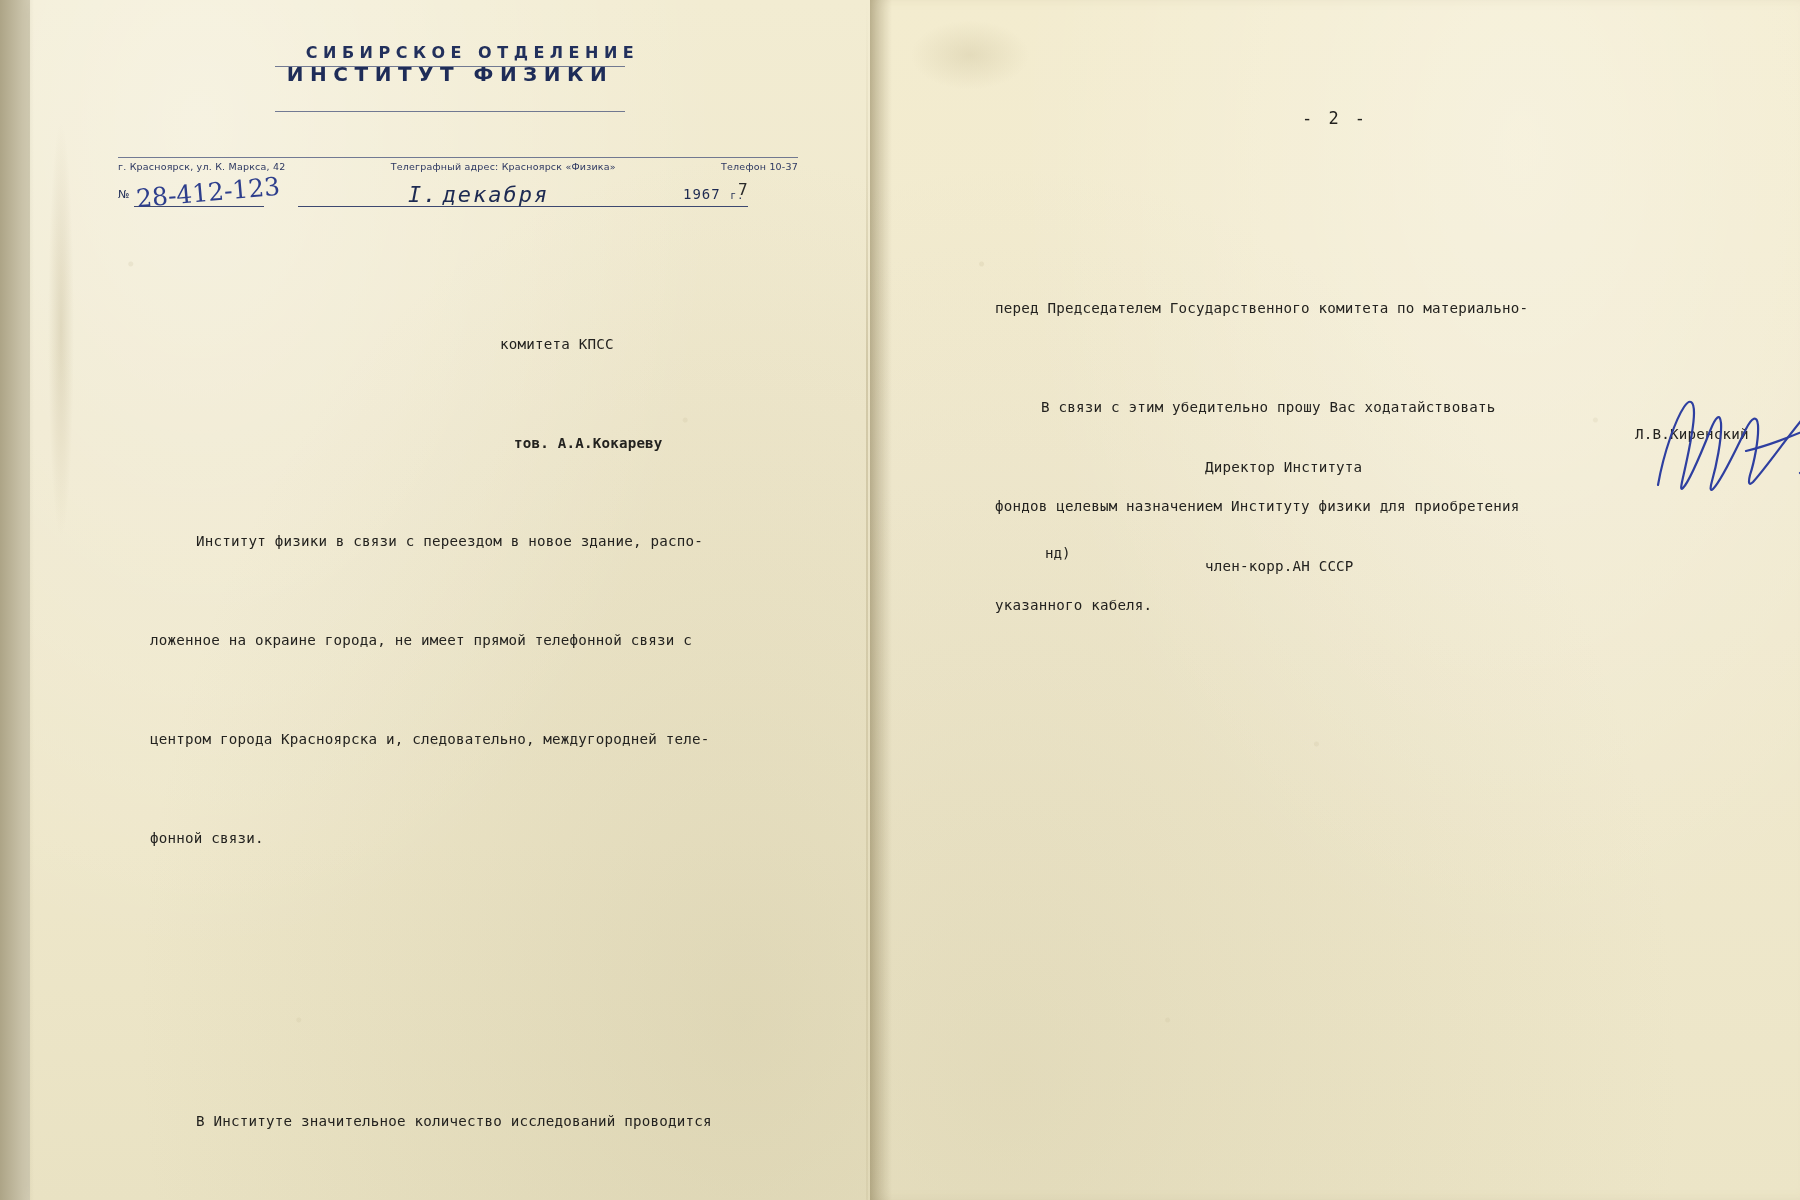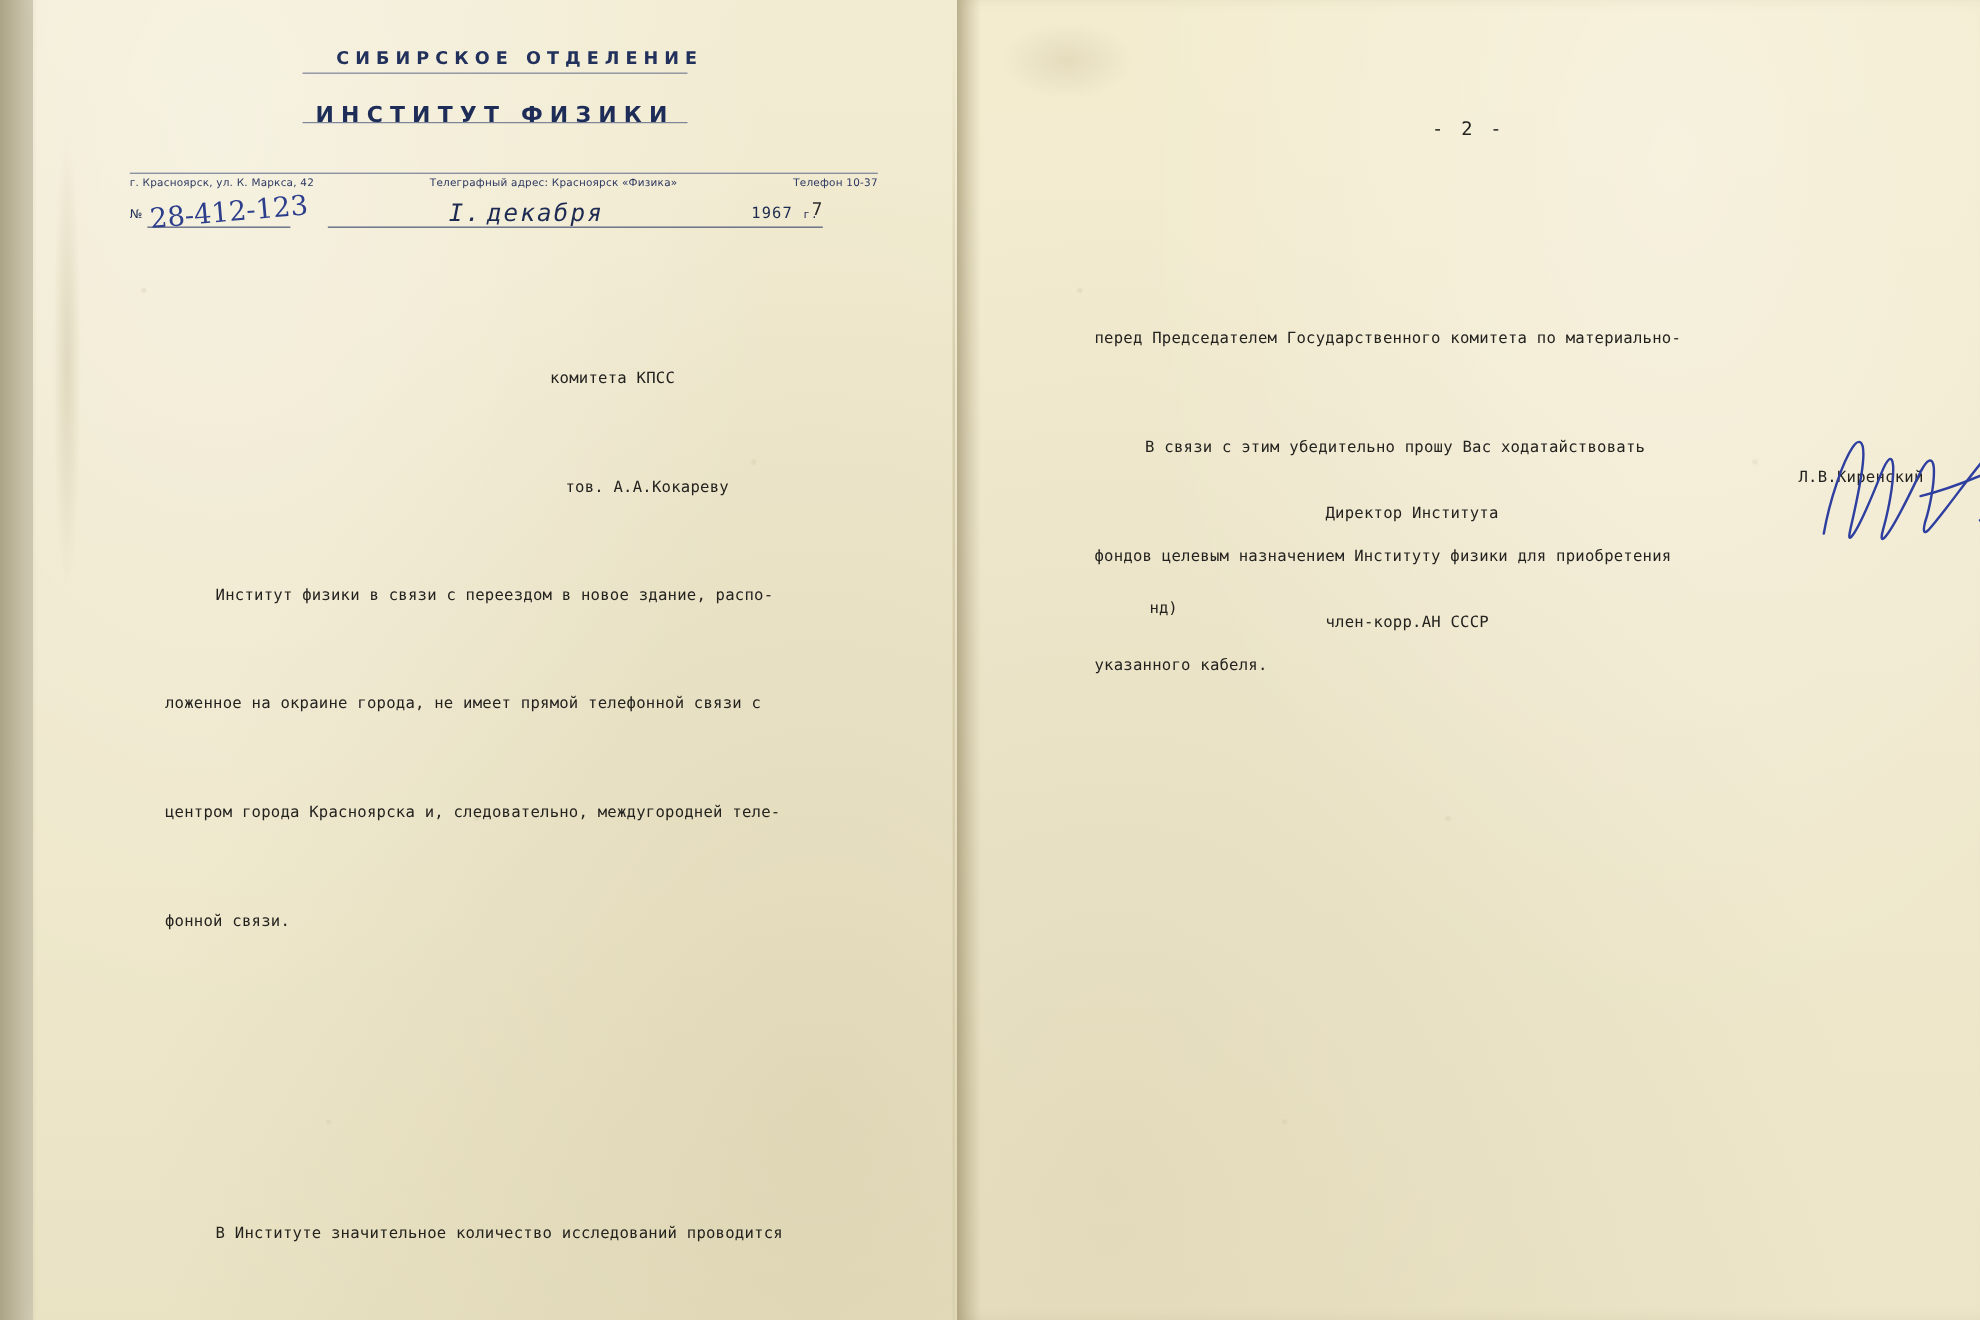--- a/index.html
+++ b/index.html
@@ -87,21 +87,21 @@
     letter-spacing: 5.5px;
     margin-top: 15px;
     color: #22305c;
     padding-left: 45px;
   }
   .lh-line3 {
     font-family: "DejaVu Sans", sans-serif;
     font-size: 20px;
     font-weight: bold;
     letter-spacing: 6.5px;
-    margin-top: 30px;
+    margin-top: 0;
     color: #1e2c58;
   }
   .lh-rule {
     position: absolute;
     height: 1px;
     background: #46517a;
     opacity: 0.75;
   }
   .lh-contacts {
     position: absolute;
@@ -198,21 +198,21 @@
     letter-spacing: 0.2px;
     white-space: pre-wrap;
   }
   .addressee {
     position: absolute;
     left: 470px;
     top: 262px;
     width: 380px;
   }
   .addressee .ln { display: block; }
-  .addressee .ln.indent { padding-left: 14px; }
+  .addressee .ln.indent { padding-left: 14px; font-weight: bold; }
 
   .body-left {
     position: absolute;
     left: 120px;
     top: 360px;
     width: 730px;
   }
   .para { margin-bottom: 19px; }
   .para .ln { display: block; }
   .para .ln.first { padding-left: 46px; }

